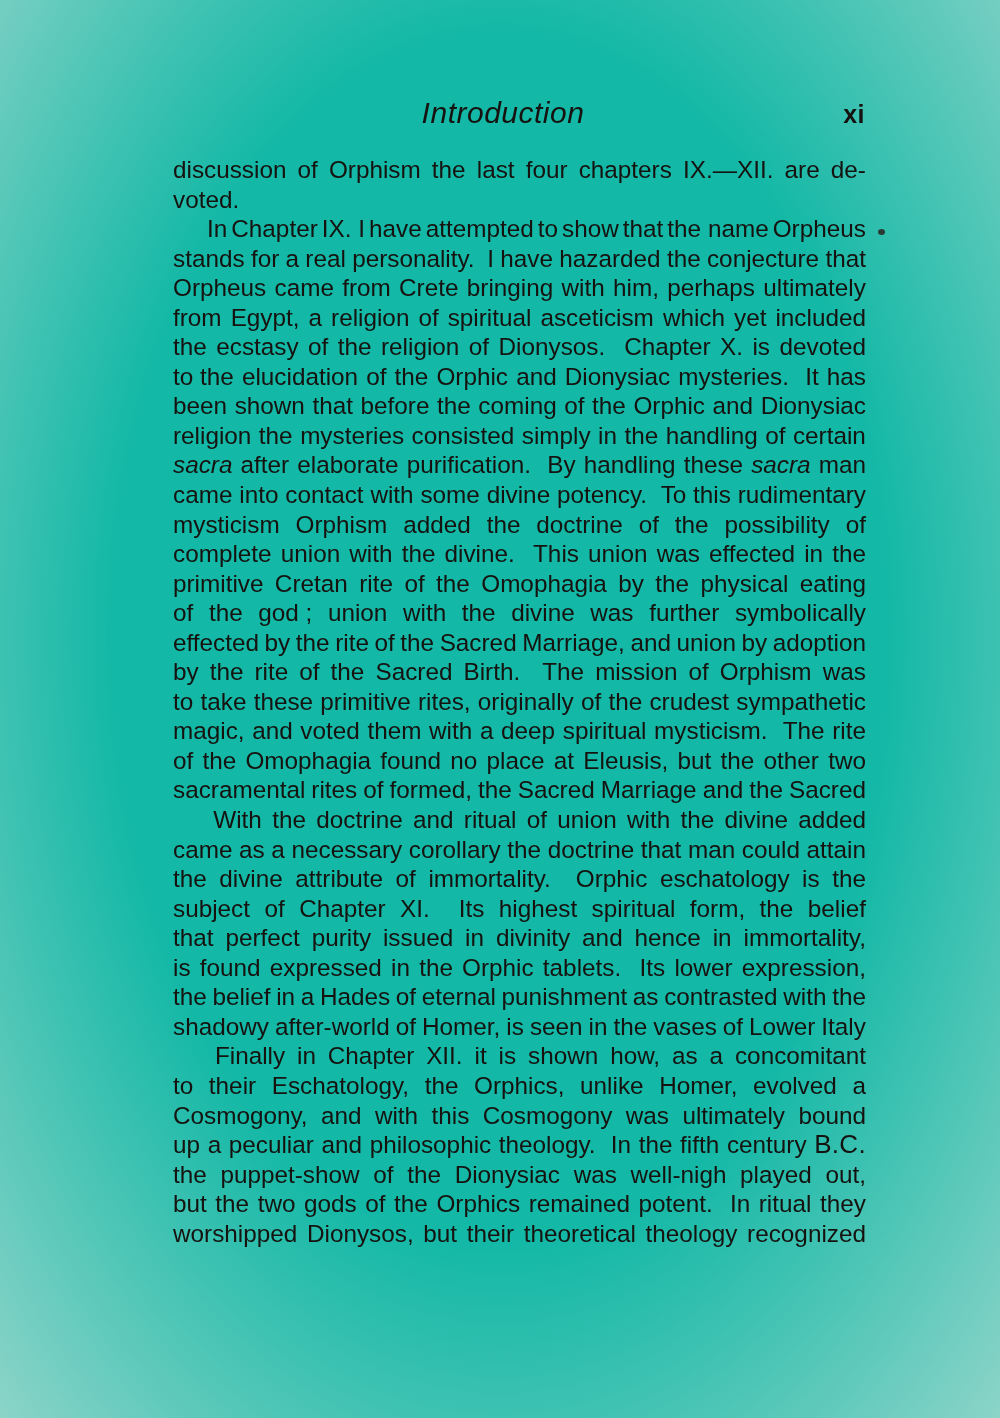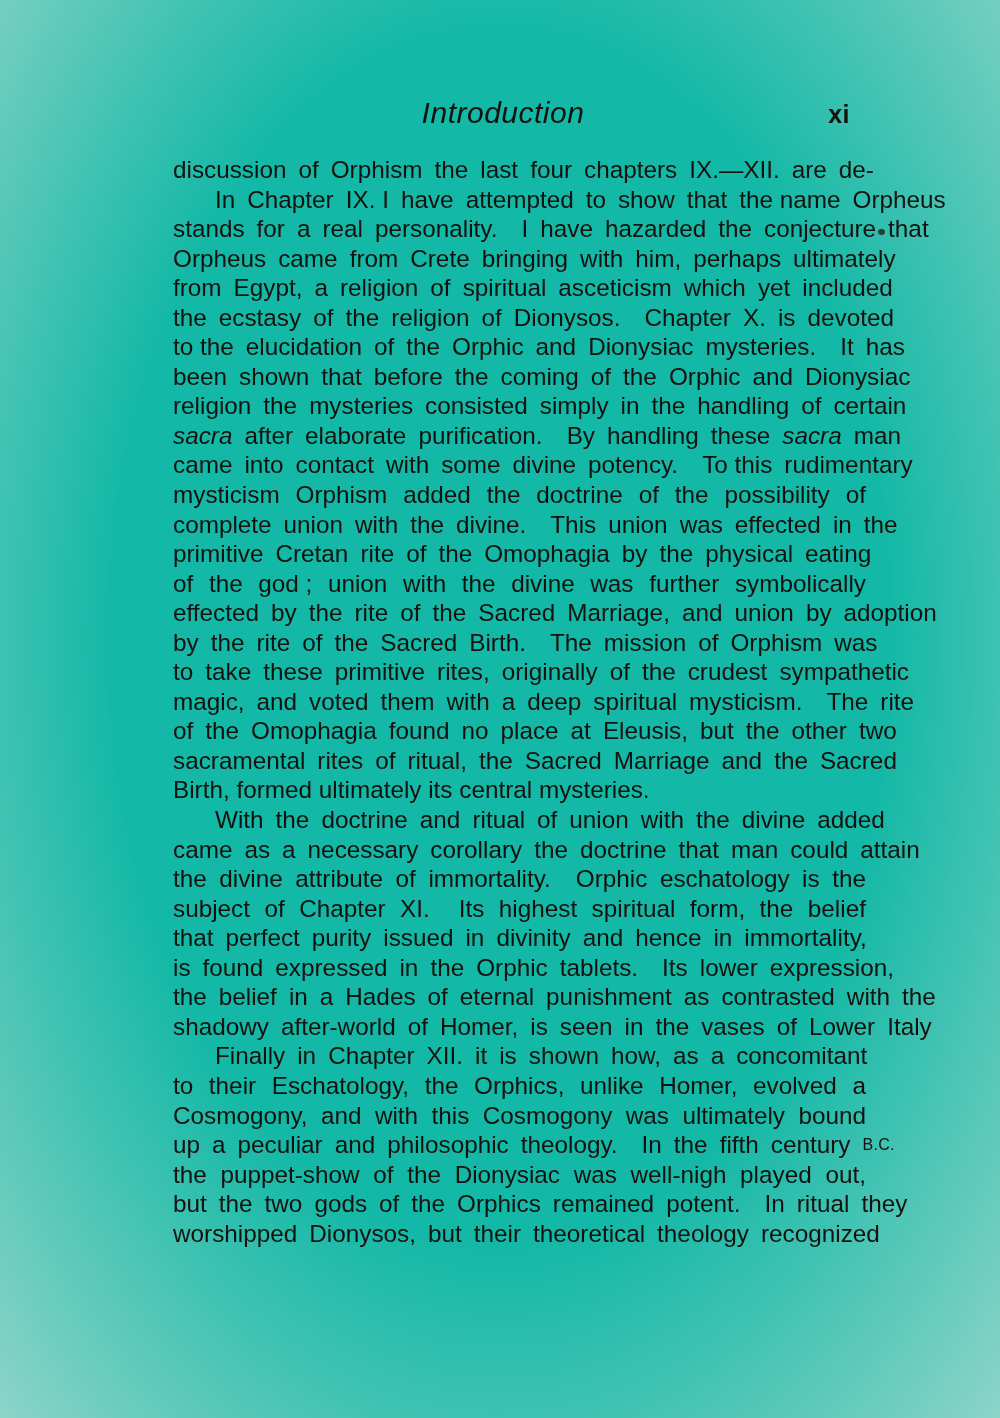--- a/index.html
+++ b/index.html
@@ -40,21 +40,21 @@
     right: 0;
     top: 0;
     text-align: center;
     font-style: italic;
     font-size: 30px;
     letter-spacing: 0.5px;
     transform: translateX(-16px);
   }
   .running-head .folio {
     position: absolute;
-    right: 15px;
+    right: 0;
     top: 4px;
     font-size: 25px;
     font-weight: 700;
     letter-spacing: 0.5px;
   }
 
   .textblock {
     position: absolute;
     left: 173px;
     top: 155px;
@@ -66,21 +66,20 @@
     width: 693px;
     height: 29.55px;
     font-size: 24.3px;
     line-height: 29.55px;
     white-space: pre;
     overflow: visible;
   }
   
   .line.just {
     justify-content: space-between;
-    gap: 12px;
   }
   
   .line.last {
     justify-content: flex-start;
   }
   .line .w {
     display: inline-block;
   }
   .line.last .w {
     white-space: pre;
@@ -88,21 +87,21 @@
   .indent {
     display: inline-block;
     width: 30px;
     flex: 0 0 30px;
   }
   .ital {
     font-style: italic;
     text-align: center;
   }
   .smcap {
-    font-size: 16px;
+    font-size: 26px;
     letter-spacing: 0.3px;
   }
   
   .speck {
     position: absolute;
     left: 878px;
     top: 229px;
     width: 7px;
     height: 6px;
     background: #2a2520;
@@ -117,41 +116,41 @@
 
   <div class="running-head">
     <div class="title">Introduction</div>
     <div class="folio">xi</div>
   </div>
 
   <div class="speck"></div>
 
   <div class="textblock">
       <div class="line just"><span class="w">discussion</span><span class="w">of</span><span class="w">Orphism</span><span class="w">the</span><span class="w">last</span><span class="w">four</span><span class="w">chapters</span><span class="w">IX.—XII.</span><span class="w">are</span><span class="w">de-</span></div>
+      <div class="line last"><span class="w">voted.</span></div>
       <div class="line just"><span class="indent"></span><span class="w">In</span><span class="w">Chapter</span><span class="w">IX. I</span><span class="w">have</span><span class="w">attempted</span><span class="w">to</span><span class="w">show</span><span class="w">that</span><span class="w">the name</span><span class="w">Orpheus</span></div>
       <div class="line just"><span class="w">stands</span><span class="w">for</span><span class="w">a</span><span class="w">real</span><span class="w">personality.</span><span class="w"></span><span class="w">I</span><span class="w">have</span><span class="w">hazarded</span><span class="w">the</span><span class="w">conjecture</span><span class="w">that</span></div>
       <div class="line just"><span class="w">Orpheus</span><span class="w">came</span><span class="w">from</span><span class="w">Crete</span><span class="w">bringing</span><span class="w">with</span><span class="w">him,</span><span class="w">perhaps</span><span class="w">ultimately</span></div>
       <div class="line just"><span class="w">from</span><span class="w">Egypt,</span><span class="w">a</span><span class="w">religion</span><span class="w">of</span><span class="w">spiritual</span><span class="w">asceticism</span><span class="w">which</span><span class="w">yet</span><span class="w">included</span></div>
       <div class="line just"><span class="w">the</span><span class="w">ecstasy</span><span class="w">of</span><span class="w">the</span><span class="w">religion</span><span class="w">of</span><span class="w">Dionysos.</span><span class="w"></span><span class="w">Chapter</span><span class="w">X.</span><span class="w">is</span><span class="w">devoted</span></div>
       <div class="line just"><span class="w">to the</span><span class="w">elucidation</span><span class="w">of</span><span class="w">the</span><span class="w">Orphic</span><span class="w">and</span><span class="w">Dionysiac</span><span class="w">mysteries.</span><span class="w"></span><span class="w">It</span><span class="w">has</span></div>
       <div class="line just"><span class="w">been</span><span class="w">shown</span><span class="w">that</span><span class="w">before</span><span class="w">the</span><span class="w">coming</span><span class="w">of</span><span class="w">the</span><span class="w">Orphic</span><span class="w">and</span><span class="w">Dionysiac</span></div>
       <div class="line just"><span class="w">religion</span><span class="w">the</span><span class="w">mysteries</span><span class="w">consisted</span><span class="w">simply</span><span class="w">in</span><span class="w">the</span><span class="w">handling</span><span class="w">of</span><span class="w">certain</span></div>
       <div class="line just"><span class="w ital">sacra</span><span class="w">after</span><span class="w">elaborate</span><span class="w">purification.</span><span class="w"></span><span class="w">By</span><span class="w">handling</span><span class="w">these</span><span class="w ital">sacra</span><span class="w">man</span></div>
       <div class="line just"><span class="w">came</span><span class="w">into</span><span class="w">contact</span><span class="w">with</span><span class="w">some</span><span class="w">divine</span><span class="w">potency.</span><span class="w"></span><span class="w">To this</span><span class="w">rudimentary</span></div>
       <div class="line just"><span class="w">mysticism</span><span class="w">Orphism</span><span class="w">added</span><span class="w">the</span><span class="w">doctrine</span><span class="w">of</span><span class="w">the</span><span class="w">possibility</span><span class="w">of</span></div>
       <div class="line just"><span class="w">complete</span><span class="w">union</span><span class="w">with</span><span class="w">the</span><span class="w">divine.</span><span class="w"></span><span class="w">This</span><span class="w">union</span><span class="w">was</span><span class="w">effected</span><span class="w">in</span><span class="w">the</span></div>
       <div class="line just"><span class="w">primitive</span><span class="w">Cretan</span><span class="w">rite</span><span class="w">of</span><span class="w">the</span><span class="w">Omophagia</span><span class="w">by</span><span class="w">the</span><span class="w">physical</span><span class="w">eating</span></div>
       <div class="line just"><span class="w">of</span><span class="w">the</span><span class="w">god ;</span><span class="w">union</span><span class="w">with</span><span class="w">the</span><span class="w">divine</span><span class="w">was</span><span class="w">further</span><span class="w">symbolically</span></div>
       <div class="line just"><span class="w">effected</span><span class="w">by</span><span class="w">the</span><span class="w">rite</span><span class="w">of</span><span class="w">the</span><span class="w">Sacred</span><span class="w">Marriage,</span><span class="w">and</span><span class="w">union</span><span class="w">by</span><span class="w">adoption</span></div>
       <div class="line just"><span class="w">by</span><span class="w">the</span><span class="w">rite</span><span class="w">of</span><span class="w">the</span><span class="w">Sacred</span><span class="w">Birth.</span><span class="w"></span><span class="w">The</span><span class="w">mission</span><span class="w">of</span><span class="w">Orphism</span><span class="w">was</span></div>
       <div class="line just"><span class="w">to</span><span class="w">take</span><span class="w">these</span><span class="w">primitive</span><span class="w">rites,</span><span class="w">originally</span><span class="w">of</span><span class="w">the</span><span class="w">crudest</span><span class="w">sympathetic</span></div>
       <div class="line just"><span class="w">magic,</span><span class="w">and</span><span class="w">voted</span><span class="w">them</span><span class="w">with</span><span class="w">a</span><span class="w">deep</span><span class="w">spiritual</span><span class="w">mysticism.</span><span class="w"></span><span class="w">The</span><span class="w">rite</span></div>
       <div class="line just"><span class="w">of</span><span class="w">the</span><span class="w">Omophagia</span><span class="w">found</span><span class="w">no</span><span class="w">place</span><span class="w">at</span><span class="w">Eleusis,</span><span class="w">but</span><span class="w">the</span><span class="w">other</span><span class="w">two</span></div>
-      <div class="line just"><span class="w">sacramental</span><span class="w">rites</span><span class="w">of</span><span class="w">ritual,</span><span class="w">the</span><span class="w">Sacred</span><span class="w">Marriage</span><span class="w">and</span><span class="w">the</span><span class="w">Sacred</span></div>
-      <div class="line last"><span class="w">Birth, formed ultimately its central mysteries.</span></div>
+      <div class="line just"><span class="w">sacramental</span><span class="w">rites</span><span class="w">of</span><span class="w">formed,</span><span class="w">the</span><span class="w">Sacred</span><span class="w">Marriage</span><span class="w">and</span><span class="w">the</span><span class="w">Sacred</span></div>
       <div class="line just"><span class="indent"></span><span class="w">With</span><span class="w">the</span><span class="w">doctrine</span><span class="w">and</span><span class="w">ritual</span><span class="w">of</span><span class="w">union</span><span class="w">with</span><span class="w">the</span><span class="w">divine</span><span class="w">added</span></div>
       <div class="line just"><span class="w">came</span><span class="w">as</span><span class="w">a</span><span class="w">necessary</span><span class="w">corollary</span><span class="w">the</span><span class="w">doctrine</span><span class="w">that</span><span class="w">man</span><span class="w">could</span><span class="w">attain</span></div>
       <div class="line just"><span class="w">the</span><span class="w">divine</span><span class="w">attribute</span><span class="w">of</span><span class="w">immortality.</span><span class="w"></span><span class="w">Orphic</span><span class="w">eschatology</span><span class="w">is</span><span class="w">the</span></div>
       <div class="line just"><span class="w">subject</span><span class="w">of</span><span class="w">Chapter</span><span class="w">XI.</span><span class="w"></span><span class="w">Its</span><span class="w">highest</span><span class="w">spiritual</span><span class="w">form,</span><span class="w">the</span><span class="w">belief</span></div>
       <div class="line just"><span class="w">that</span><span class="w">perfect</span><span class="w">purity</span><span class="w">issued</span><span class="w">in</span><span class="w">divinity</span><span class="w">and</span><span class="w">hence</span><span class="w">in</span><span class="w">immortality,</span></div>
       <div class="line just"><span class="w">is</span><span class="w">found</span><span class="w">expressed</span><span class="w">in</span><span class="w">the</span><span class="w">Orphic</span><span class="w">tablets.</span><span class="w"></span><span class="w">Its</span><span class="w">lower</span><span class="w">expression,</span></div>
       <div class="line just"><span class="w">the</span><span class="w">belief</span><span class="w">in</span><span class="w">a</span><span class="w">Hades</span><span class="w">of</span><span class="w">eternal</span><span class="w">punishment</span><span class="w">as</span><span class="w">contrasted</span><span class="w">with</span><span class="w">the</span></div>
       <div class="line just"><span class="w">shadowy</span><span class="w">after-world</span><span class="w">of</span><span class="w">Homer,</span><span class="w">is</span><span class="w">seen</span><span class="w">in</span><span class="w">the</span><span class="w">vases</span><span class="w">of</span><span class="w">Lower</span><span class="w">Italy</span></div>
       <div class="line just"><span class="indent"></span><span class="w">Finally</span><span class="w">in</span><span class="w">Chapter</span><span class="w">XII.</span><span class="w">it</span><span class="w">is</span><span class="w">shown</span><span class="w">how,</span><span class="w">as</span><span class="w">a</span><span class="w">concomitant</span></div>
       <div class="line just"><span class="w">to</span><span class="w">their</span><span class="w">Eschatology,</span><span class="w">the</span><span class="w">Orphics,</span><span class="w">unlike</span><span class="w">Homer,</span><span class="w">evolved</span><span class="w">a</span></div>

